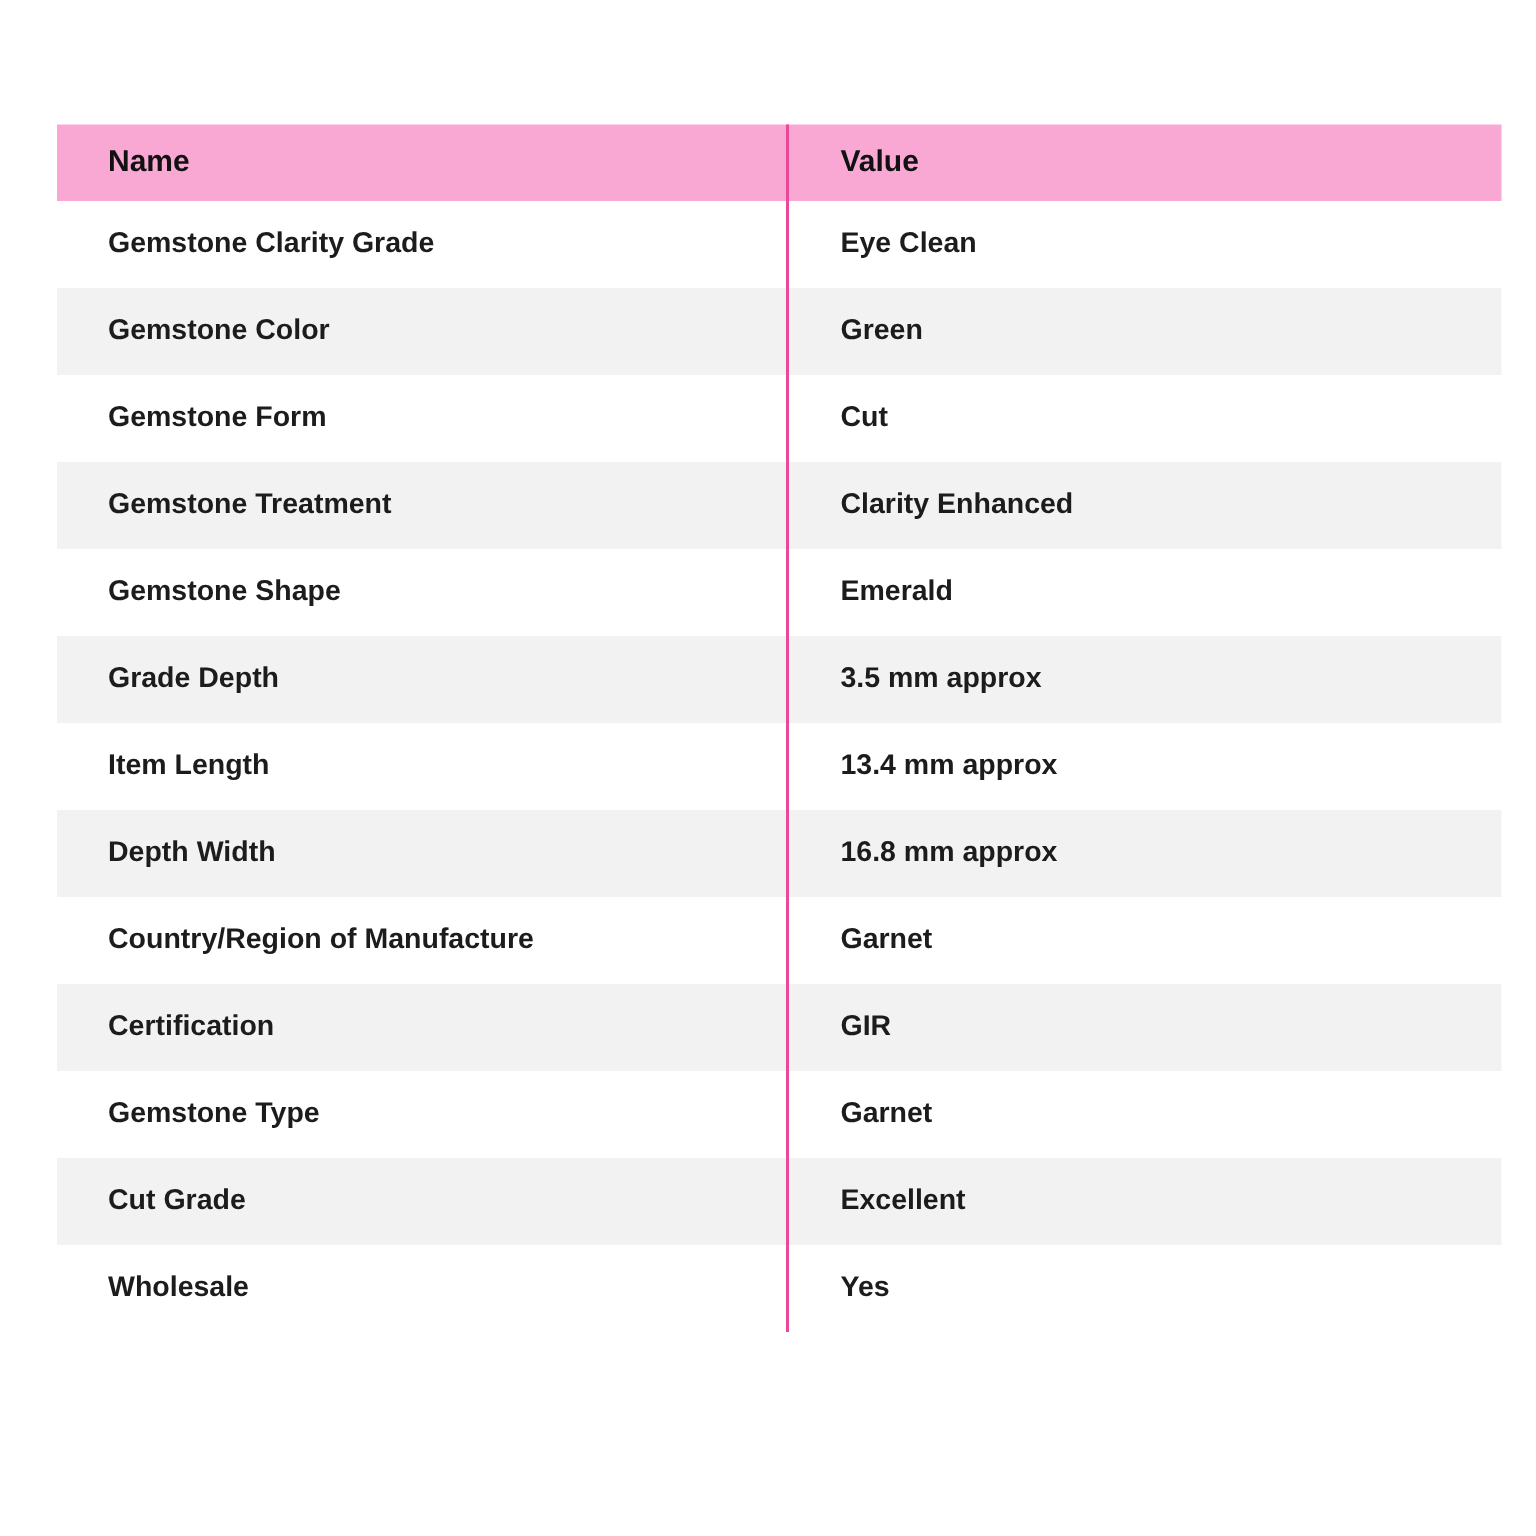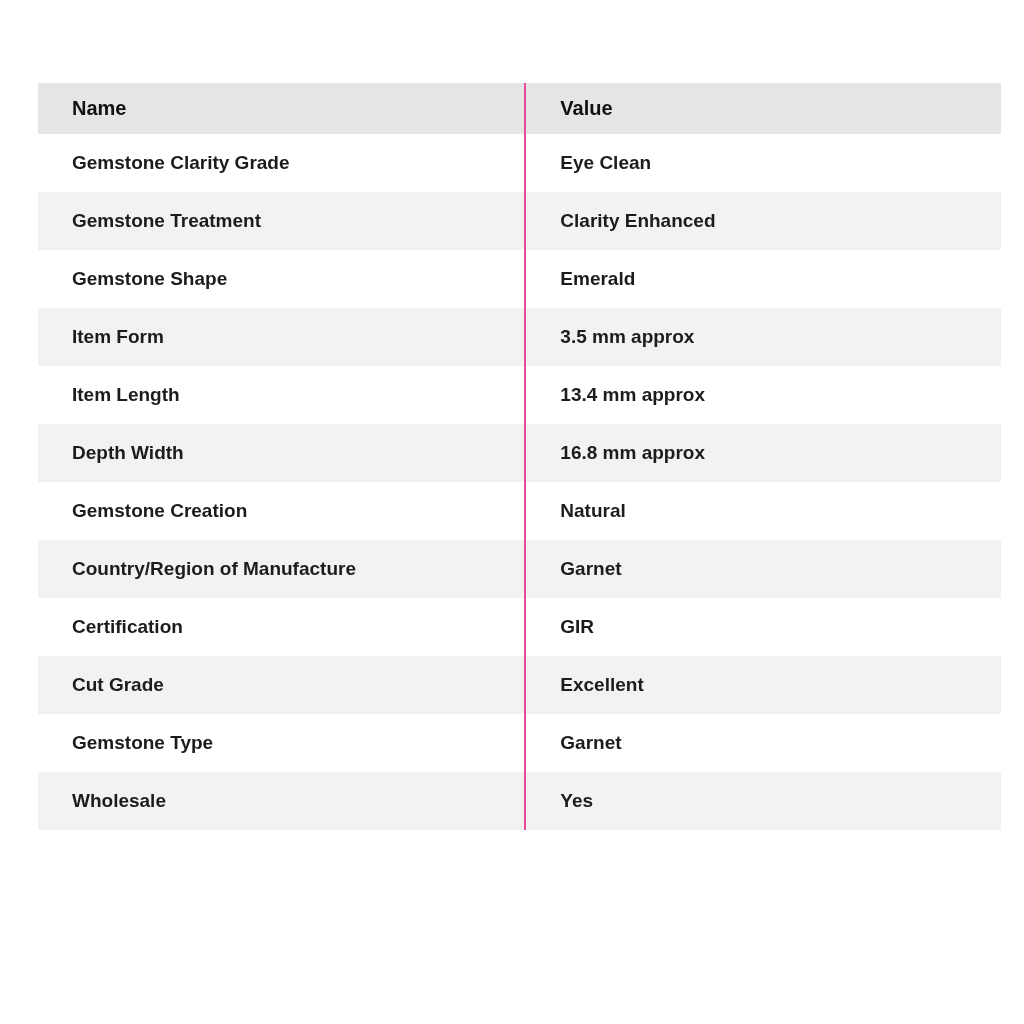--- a/index.html
+++ b/index.html
@@ -34,21 +34,21 @@
     font-size: 20px;
     font-weight: 700;
     color: #111111;
   }
   table.spec-table td {
     height: 58px;
   }
   table.spec-table col.col-name  { width: 50.5%; }
   table.spec-table col.col-value { width: 49.5%; }
   
-  thead tr { background: #e5e5e5; }
+  thead tr { background: #f9a8d4; }
   tbody tr:nth-child(even) { background: #f2f2f2; }
   tbody tr:nth-child(odd)  { background: #ffffff; }
   
   th.value-col, td.value-col {
     border-left: 2px solid #ec4899;
     margin-top: 48px;
   }
 </style>
 </head>
 <body>
@@ -64,58 +64,62 @@
         <th class="name-col">Name</th>
         <th class="value-col">Value</th>
       </tr>
     </thead>
     <tbody id="spec-table-body">
         <tr>
           <td class="name-col">Gemstone Clarity Grade</td>
           <td class="value-col">Eye Clean</td>
         </tr>
         <tr>
+          <td class="name-col">Gemstone Color</td>
+          <td class="value-col">Green</td>
+        </tr>
+        <tr>
+          <td class="name-col">Gemstone Form</td>
+          <td class="value-col">Cut</td>
+        </tr>
+        <tr>
           <td class="name-col">Gemstone Treatment</td>
           <td class="value-col">Clarity Enhanced</td>
         </tr>
         <tr>
           <td class="name-col">Gemstone Shape</td>
           <td class="value-col">Emerald</td>
         </tr>
         <tr>
-          <td class="name-col">Item Form</td>
+          <td class="name-col">Grade Depth</td>
           <td class="value-col">3.5 mm approx</td>
         </tr>
         <tr>
           <td class="name-col">Item Length</td>
           <td class="value-col">13.4 mm approx</td>
         </tr>
         <tr>
           <td class="name-col">Depth Width</td>
           <td class="value-col">16.8 mm approx</td>
         </tr>
         <tr>
-          <td class="name-col">Gemstone Creation</td>
-          <td class="value-col">Natural</td>
-        </tr>
-        <tr>
           <td class="name-col">Country/Region of Manufacture</td>
           <td class="value-col">Garnet</td>
         </tr>
         <tr>
           <td class="name-col">Certification</td>
           <td class="value-col">GIR</td>
         </tr>
         <tr>
+          <td class="name-col">Gemstone Type</td>
+          <td class="value-col">Garnet</td>
+        </tr>
+        <tr>
           <td class="name-col">Cut Grade</td>
           <td class="value-col">Excellent</td>
-        </tr>
-        <tr>
-          <td class="name-col">Gemstone Type</td>
-          <td class="value-col">Garnet</td>
         </tr>
         <tr>
           <td class="name-col">Wholesale</td>
           <td class="value-col">Yes</td>
         </tr>
       </tbody>
   </table>
 </div>
 
 </body></html>

